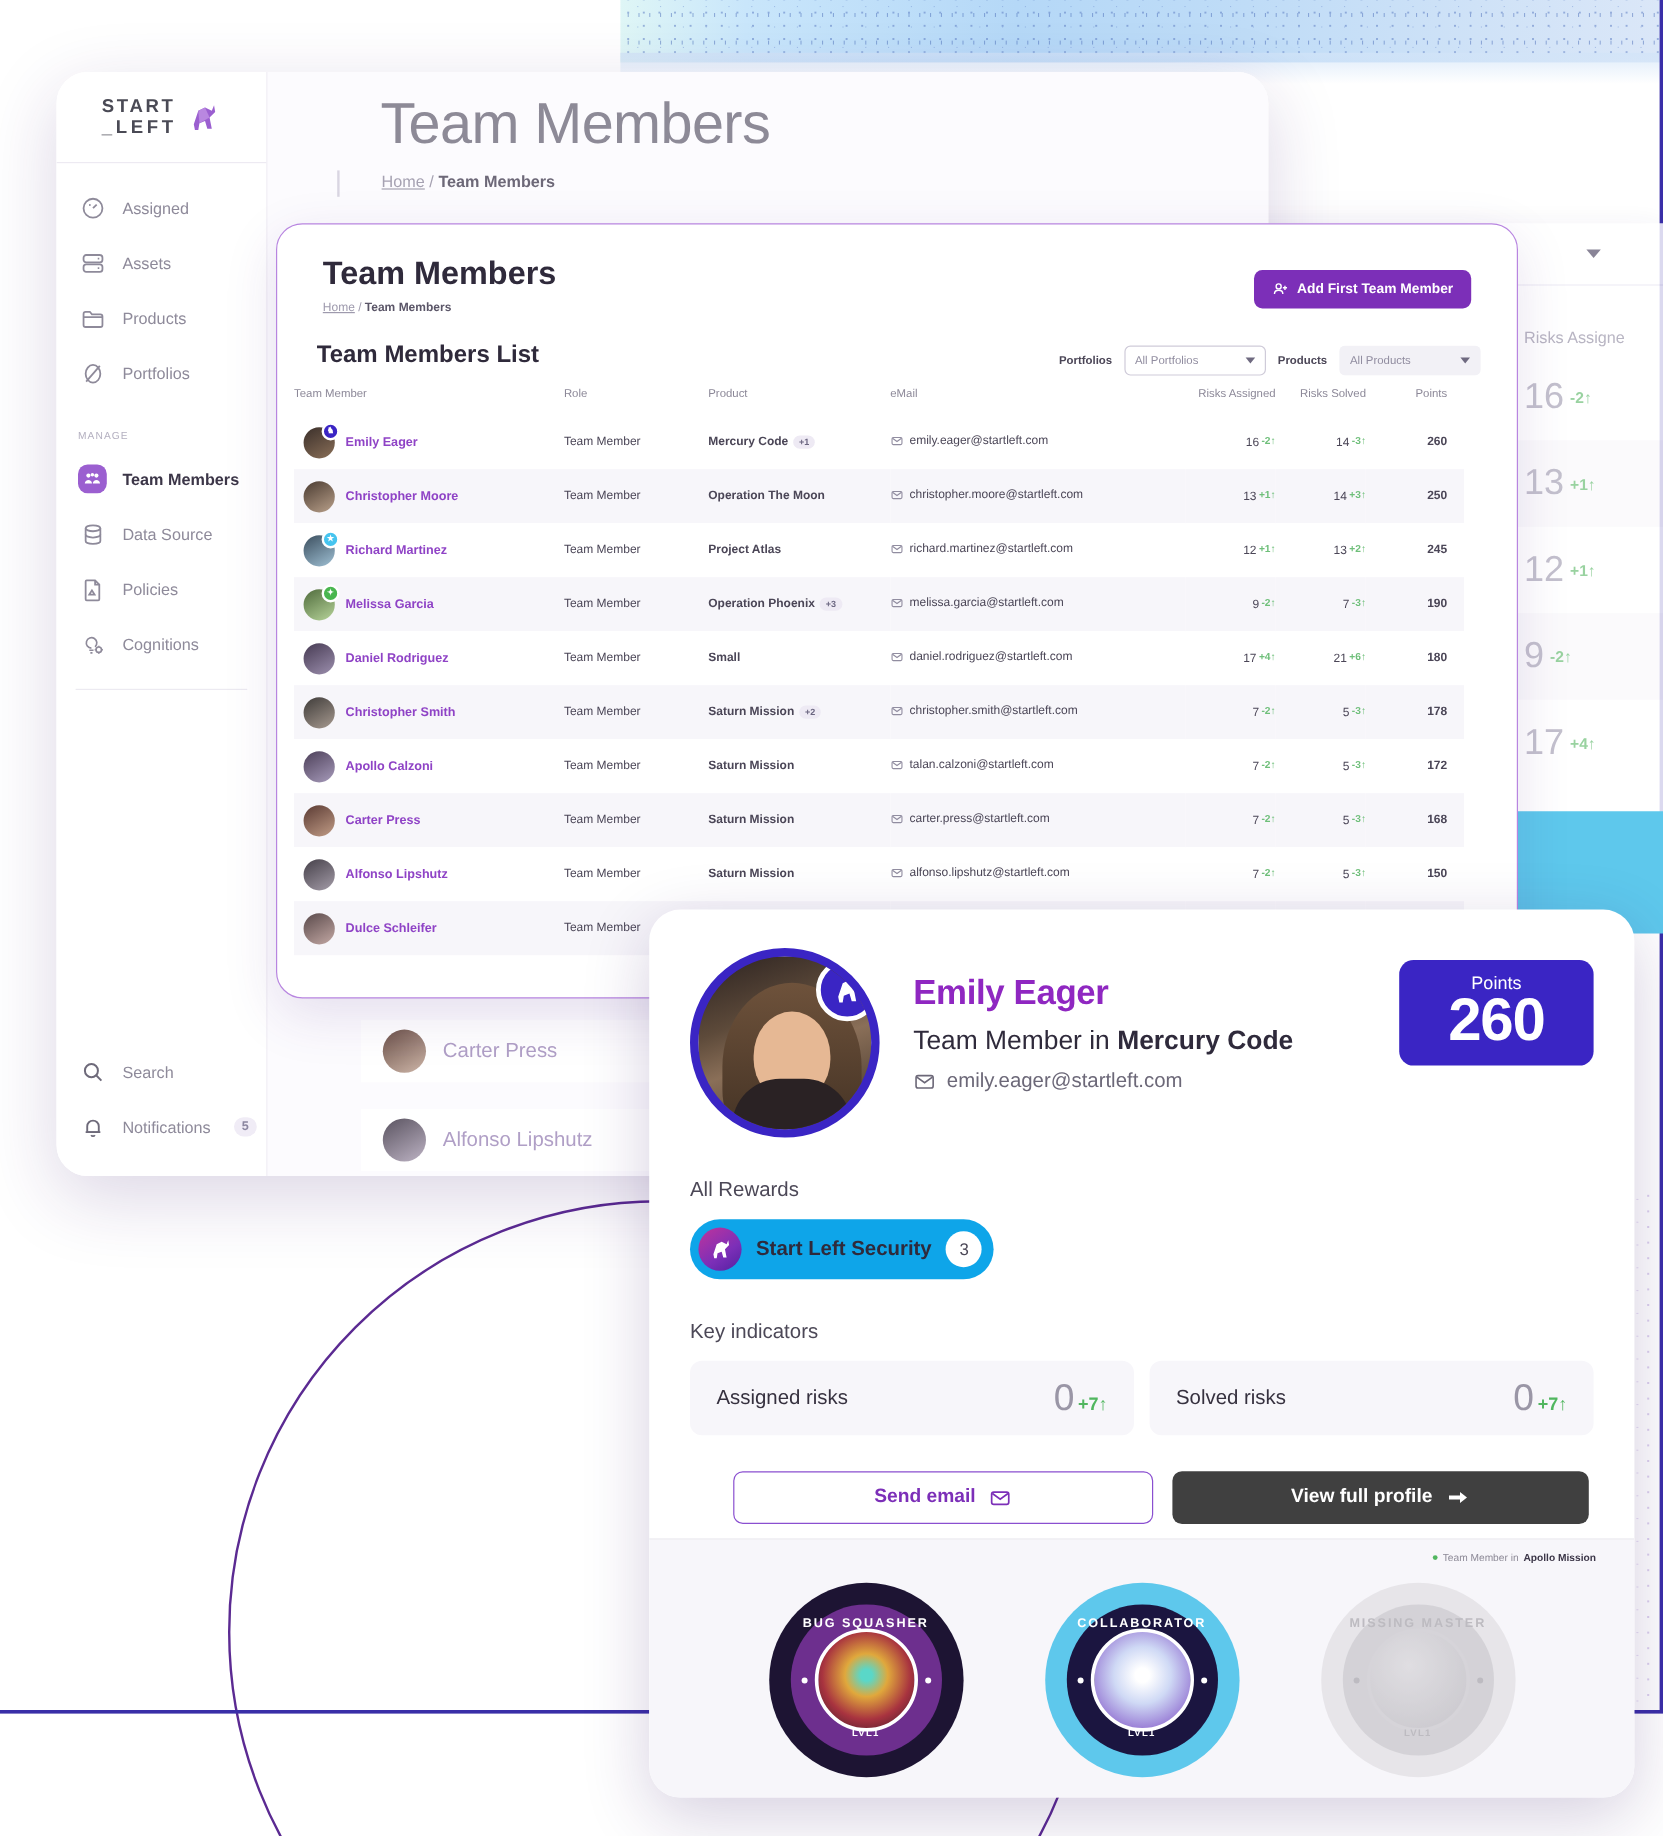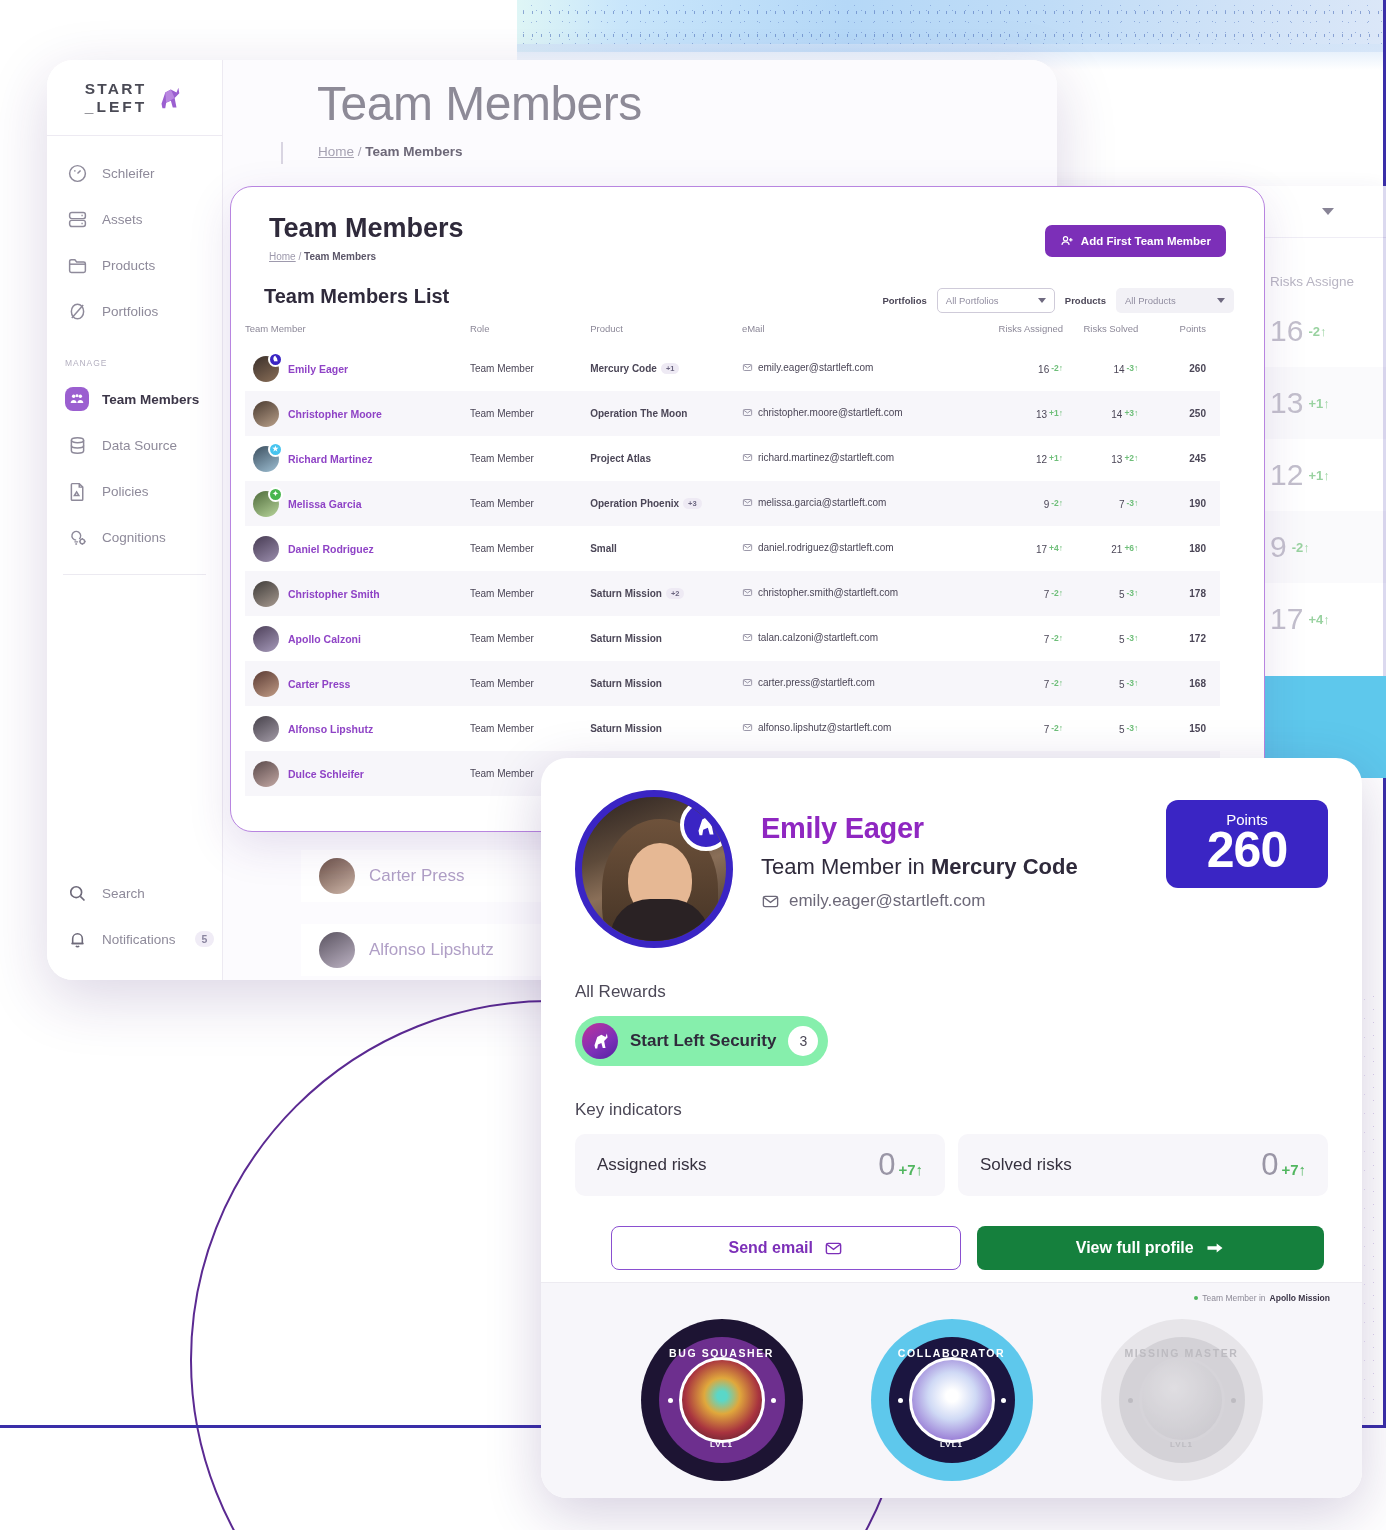--- a/index.html
+++ b/index.html
@@ -239,21 +239,21 @@
     background:#3a25c4; border-radius:12px; color:#fff;
     display:flex; flex-direction:column; align-items:center; justify-content:center;
   }
   .p-points .lbl { font-size:15px; font-weight:400; margin-bottom:-4px; }
   .p-points .val { font-size:50px; font-weight:700; line-height:1.05; letter-spacing:-1px; }
 
   .p-section { padding: 0 34px; }
   .p-sect-label { font-size:17px; color:#4c4857; margin-top:34px; margin-bottom:14px; }
   .reward-chip {
     display:inline-flex; align-items:center; gap:12px;
-    background:#86efac; border-radius:26px; height:50px; padding:0 10px 0 7px;
+    background:#0ea5e9; border-radius:26px; height:50px; padding:0 10px 0 7px;
   }
   .reward-ico { width:36px;height:36px;border-radius:50%;
     background:linear-gradient(145deg,#c0349b,#7c2fb8 60%,#5320a0);
     display:flex;align-items:center;justify-content:center; flex:0 0 36px; }
   .reward-name { font-size:17px; font-weight:700; color:#2f2a3b; }
   .reward-count {
     width:30px;height:30px;border-radius:50%;background:#fff;color:#4c4857;
     display:flex;align-items:center;justify-content:center;font-size:14px;
   }
 
@@ -266,21 +266,21 @@
   .ki-val { font-size:31px; color:#9a96a6; display:flex; align-items:baseline; gap:3px; }
   .ki-val .d { font-size:15px; color:#51b65f; font-weight:700; }
 
   .p-actions { display:flex; gap:16px; padding: 30px 38px 0 34px; margin-left: 36px; }
   .btn-o {
     flex:1; height:44px; border:1.6px solid #8a4fd0; background:#fff; color:#7c2fb8;
     border-radius:8px; font-size:16px; font-weight:600; cursor:pointer;
     display:flex; align-items:center; justify-content:center; gap:11px; font-family:inherit;
   }
   .btn-f {
-    flex:1; height:44px; border:none; background:#15803d; color:#fff;
+    flex:1; height:44px; border:none; background:#404040; color:#fff;
     border-radius:8px; font-size:16px; font-weight:600; cursor:pointer;
     display:flex; align-items:center; justify-content:center; gap:11px; font-family:inherit;
   }
   .p-footer {
     position:absolute; left:0; right:0; bottom:0; height:216px; background:#f7f6fa;
     border-top:1px solid #edebf1;
   }
   .p-footnote {
     position:absolute; right:32px; top:10px; font-size:8.5px; color:#8d8a97;
     display:flex; align-items:center; gap:4px;
@@ -357,21 +357,21 @@
 
     <div class="nav-group">
       <div class="nav-item">
         <span class="nav-icon">
           <svg width="21" height="21" viewBox="0 0 24 24" fill="none" stroke="#8e8a9a" stroke-width="1.7">
             <circle cx="12" cy="12" r="9"></circle>
               <path d="M12 12 L15.5 8.5"></path>
               <circle cx="9" cy="9" r=".9" fill="#8e8a9a" stroke="none"></circle>
           </svg>
         </span>
-        <span>Schleifer</span>
+        <span>Assigned</span>
       </div>
       <div class="nav-item">
         <span class="nav-icon">
           <svg width="21" height="21" viewBox="0 0 24 24" fill="none" stroke="#8e8a9a" stroke-width="1.7">
             <rect x="3" y="4" width="18" height="7" rx="2.5"></rect>
               <rect x="3" y="13" width="18" height="7" rx="2.5"></rect>
             <path d="M16.5 7.5h1.5M16.5 16.5h1.5"></path>
           </svg>
         </span>
         <span>Assets</span>

